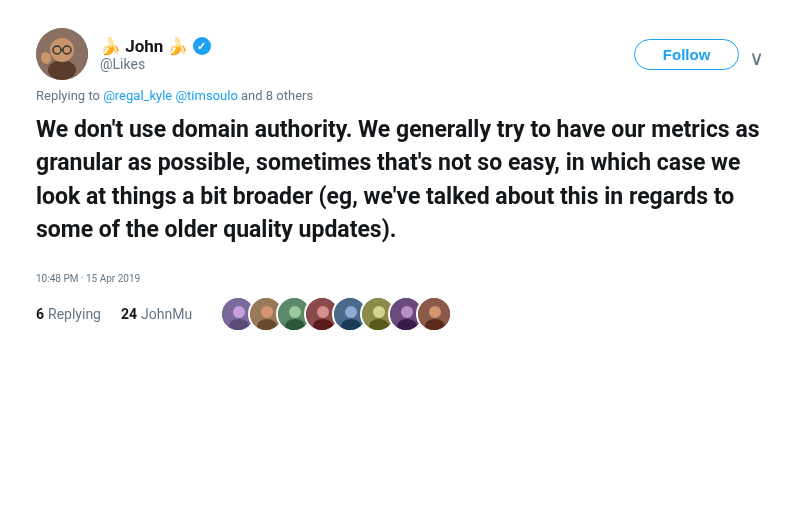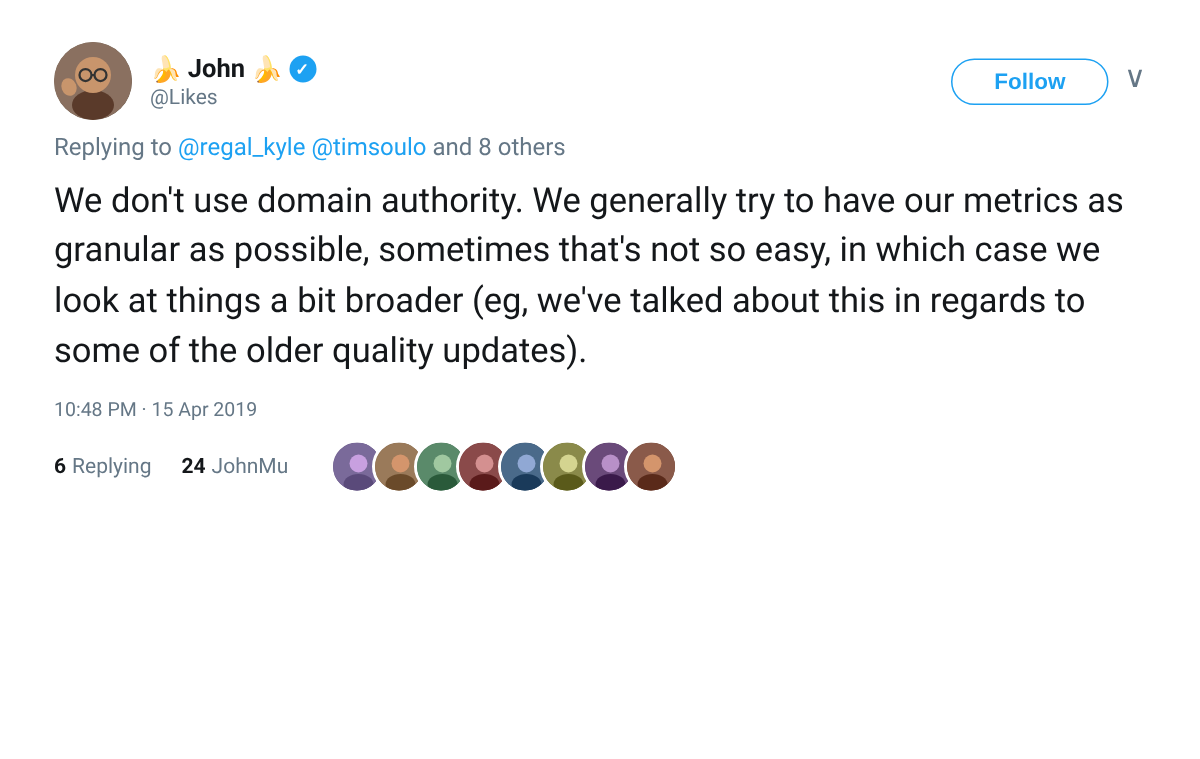--- a/index.html
+++ b/index.html
@@ -72,56 +72,56 @@
       color: white;
       font-size: 11px;
       font-weight: bold;
     }
     .user-handle {
       font-size: 14px;
       color: #657786;
     }
     .tweet-header-right {
       display: flex;
-      align-items: flex-start;
+      align-items: flex-end;
       gap: 10px;
     }
     .follow-btn {
       border: 1.5px solid #1da1f2;
       background: transparent;
       color: #1da1f2;
       font-size: 15px;
       font-weight: 700;
       padding: 6px 28px;
       border-radius: 20px;
       cursor: pointer;
     }
     .chevron-down {
       font-size: 20px;
       color: #657786;
       cursor: pointer;
     }
     .reply-to {
-      font-size: 16px;
+      font-size: 13px;
       color: #657786;
       margin-bottom: 10px;
     }
     .reply-to a {
       color: #1da1f2;
       text-decoration: none;
     }
     .tweet-text {
       font-size: 23px;
       line-height: 1.45;
       color: #14171a;
-      margin-bottom: 16px;
-      font-weight: 400;
+      margin-bottom: 27px;
+      font-weight: 700;
     }
     .tweet-time {
-      font-size: 13px;
+      font-size: 10px;
       color: #657786;
       margin-bottom: 12px;
     }
     .tweet-stats-row {
       display: flex;
       align-items: center;
       gap: 20px;
     }
     .stat-group {
       display: flex;

